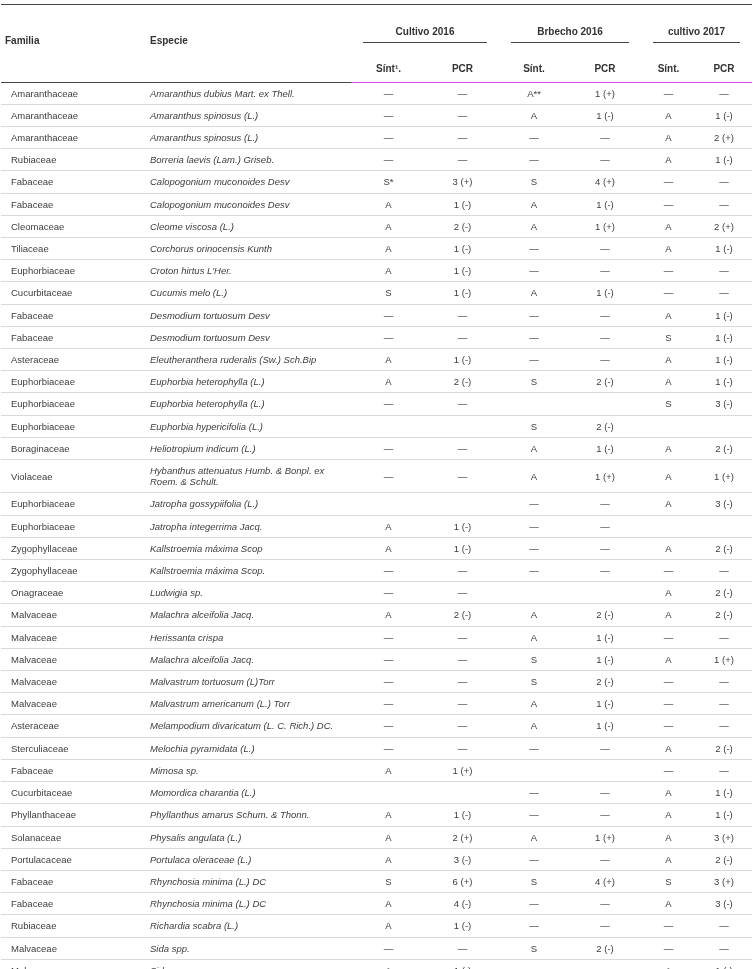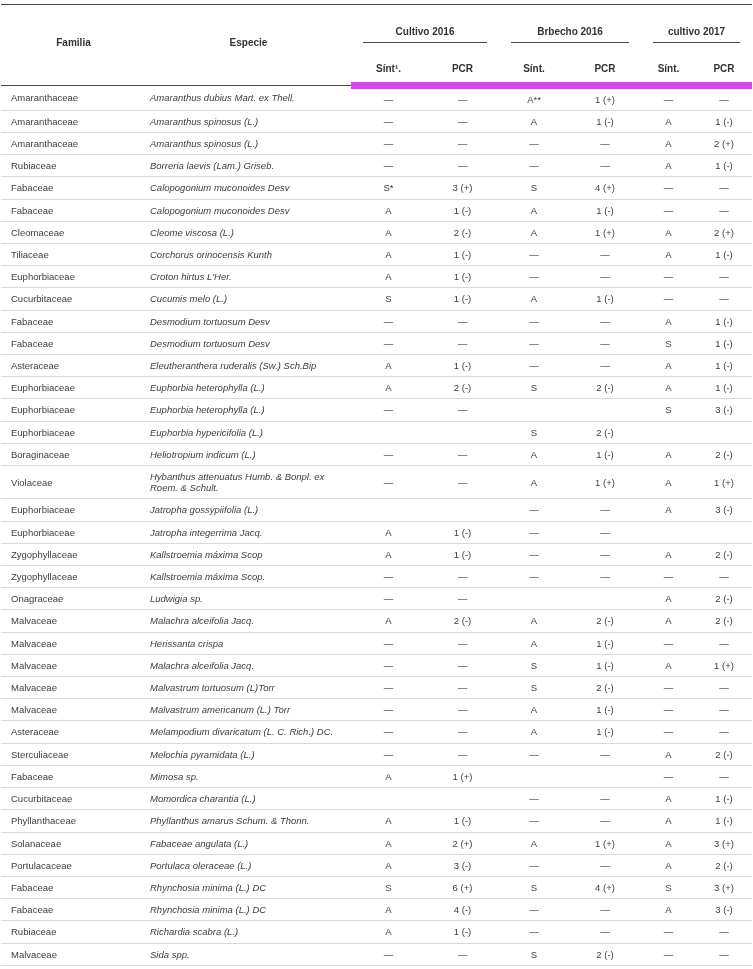--- a/index.html
+++ b/index.html
@@ -29,37 +29,37 @@
   col.c-c3s { width: 55px; }
   col.c-c3p { width: 56px; }
 
   thead th {
     font-weight: bold;
     font-size: 10px;
     color: #333333;
     padding: 0;
   }
   th.head-main {
-    text-align: center;
+    text-align: left;
     vertical-align: middle;
     padding: 4px 4px 8px 4px;
     border-bottom: 1px solid #474747;
   }
   th.group { padding: 4px 0 0 0; vertical-align: top; }
   th.group .glabel {
     display: block;
     text-align: center;
     margin: 16px 12px;
     padding: 1px 0 4px 0;
     border-bottom: 1px solid #474747;
   }
   th.sub {
     text-align: center;
     padding: 4px 2px 7px 2px;
-    border-bottom: 7px solid #d946ef;
+    border-bottom: 1px solid #d946ef;
   }
 
   tbody td {
     border-bottom: 1px solid #d9d9d9;
     vertical-align: middle;
   }
   tbody tr:last-child td { border-bottom: none; }
   td.familia { text-align: left; padding: 5px 4px 5px 10px; }
   td.especie { text-align: left; padding: 5px 10px 5px 4px; font-style: italic; }
   td.val { text-align: center; padding: 5px 2px; }
@@ -428,21 +428,21 @@
     <td class="especie">Phyllanthus amarus Schum. &amp; Thonn.</td>
     <td class="val">A</td>
     <td class="val">1 (-)</td>
     <td class="val">—</td>
     <td class="val">—</td>
     <td class="val">A</td>
     <td class="val">1 (-)</td>
   </tr>
         <tr class="data-row">
     <td class="familia">Solanaceae</td>
-    <td class="especie">Fabaceae angulata (L.)</td>
+    <td class="especie">Physalis angulata (L.)</td>
     <td class="val">A</td>
     <td class="val">2 (+)</td>
     <td class="val">A</td>
     <td class="val">1 (+)</td>
     <td class="val">A</td>
     <td class="val">3 (+)</td>
   </tr>
         <tr class="data-row">
     <td class="familia">Portulacaceae</td>
     <td class="especie">Portulaca oleraceae (L.)</td>

